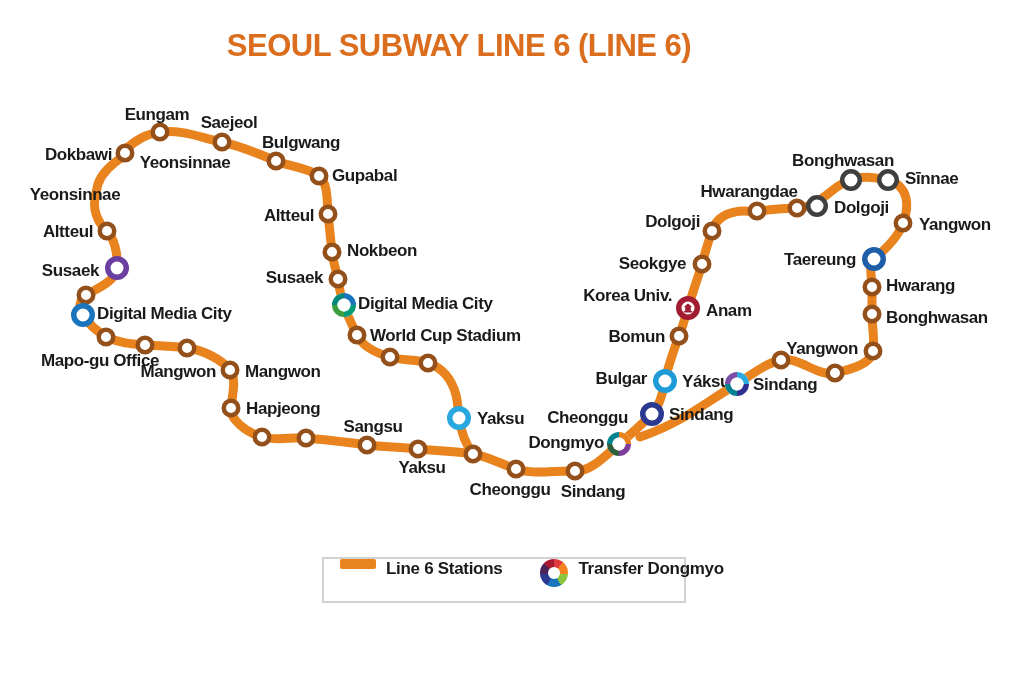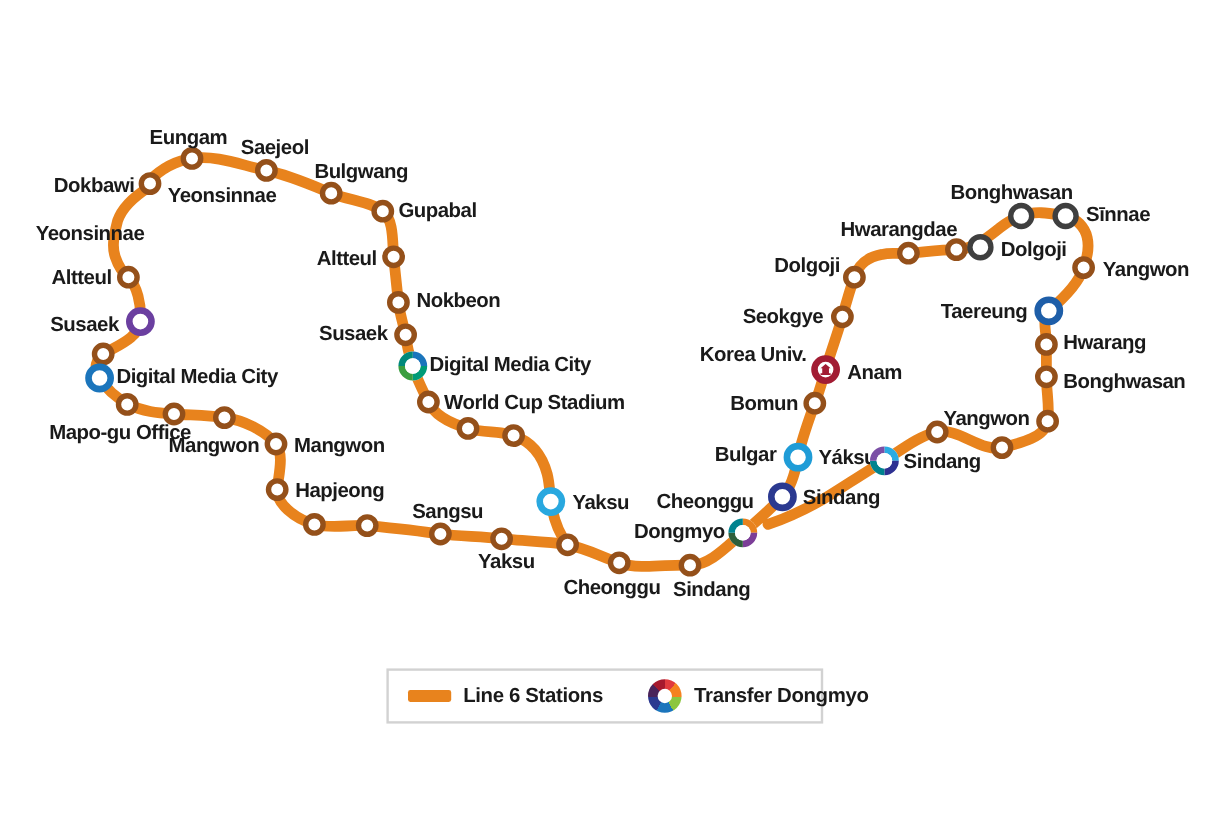--- a/index.html
+++ b/index.html
@@ -4,33 +4,34 @@
 <style>
   html,body{margin:0;padding:0;background:#ffffff;}
   .stage{position:relative;width:1024px;height:683px;background:#ffffff;overflow:hidden;
          font-family:"Liberation Sans",sans-serif;}
   .title{position:absolute;top:28px;left:459px;transform:translateX(-50%);margin:0;
          font-size:31px;font-weight:700;color:#DB6E1E;letter-spacing:-0.5px;white-space:nowrap;}
   svg.map{position:absolute;left:0;top:0;}
   .lbl{font-family:"Liberation Sans",sans-serif;font-size:17px;font-weight:700;
        fill:#1A1A1A;letter-spacing:-0.4px;}
   .legend{position:absolute;left:322px;top:557px;width:364px;height:46px;box-sizing:border-box;
-          border:2px solid #D2D2D2;background:#fff;display:flex;align-items:center;padding-left:16px;}
+          border:2px solid #D2D2D2;background:#fff;display:flex;align-items:flex-start;padding-left:16px;}
   .legend-bar{width:36px;height:10px;border-radius:2px;background:#E8831D;margin-right:10px;flex:0 0 auto;}
   .legend-label{font-size:17px;font-weight:700;color:#1A1A1A;letter-spacing:-0.3px;white-space:nowrap;}
   .legend-label.first{margin-right:38px;}
   .wheel{position:relative;width:28px;height:28px;border-radius:50%;margin-right:10px;flex:0 0 auto;
          background:conic-gradient(#E03A3E 0deg 40deg,#F58220 40deg 95deg,#8CC63F 95deg 150deg,
                     #1B75BC 150deg 210deg,#2B3990 210deg 265deg,#4A235A 265deg 315deg,#A6192E 315deg 360deg);}
   .wheel::after{content:"";position:absolute;inset:8px;border-radius:50%;background:#fff;}
 </style>
 </head>
 <body>
 
 <div class="stage">
+  <h1 class="title">SEOUL SUBWAY LINE 6 (LINE 6)</h1>
   <svg class="map" width="1024" height="683" viewBox="0 0 1024 683" id="map-svg">
       <path d="M 124 156 C 113 163 102 172 98 184 C 95 196 93 205 96 214 C 99 223 102 226 107 231 C 114 238 118 253 117 268 C 116 281 98 288 88 294 C 79 299 78 307 83 315 C 89 325 96 331 107 337 C 119 343 131 344 145 345 C 159 346 173 346 187 348 C 203 350 221 359 230 370 C 237 379 232 396 231 408 C 230 419 245 432 262 437 C 277 441 291 437 306 438 C 327 440 347 442 367 445 C 384 447 401 447 418 449 C 436 451 455 451 473 454 C 489 457 501 464 516 469 C 534 475 556 470 575 471 C 591 472 607 454 619 444 C 629 436 643 423 652 414 C 659 407 663 392 665 381 C 668 366 674 350 679 336 C 683 326 685 318 688 308 C 692 294 698 278 702 264 C 705 253 708 242 712 231 C 716 219 724 214 735 212 C 743 210 749 212 757 211 C 770 210 784 208 797 208 C 811 208 823 198 833 190 C 839 185 845 182 851 180 C 863 175 876 178 888 180 C 897 182 904 189 906 198 C 908 207 906 215 903 223 C 899 236 887 248 874 259 C 868 265 872 276 872 287 L 872 314 C 872 327 875 340 873 351 C 871 364 852 369 835 373 C 818 377 798 356 781 360 C 766 363 751 375 737 384 C 720 394 701 407 686 416 C 672 424 652 433 640 437" fill="none" stroke="#E8831D" stroke-width="9" stroke-linecap="round" stroke-linejoin="round"></path>
       <path d="M 124 151 C 134 141 146 134 160 132 C 181 129 202 138 222 142 C 241 146 259 154 276 161 C 291 167 309 168 319 176 C 328 183 327 200 328 214 L 332 252 C 333 261 336 270 338 279 C 339 288 341 296 344 305 C 347 315 352 325 357 335 C 362 346 376 353 390 357 C 403 361 416 359 428 363 C 443 368 452 380 456 395 C 458 403 458 410 459 418 C 461 431 466 445 473 454" fill="none" stroke="#E8831D" stroke-width="9" stroke-linecap="round" stroke-linejoin="round"></path>
       <g>
         <circle cx="160" cy="132" r="7.25" fill="#FFFFFF" stroke="#94501A" stroke-width="4.5"></circle>
         <text x="157" y="120" text-anchor="middle" class="lbl">Eungam</text>
       </g>
       <g>
         <circle cx="222" cy="142" r="7.25" fill="#FFFFFF" stroke="#94501A" stroke-width="4.5"></circle>
         <text x="229" y="128" text-anchor="middle" class="lbl">Saejeol</text>

